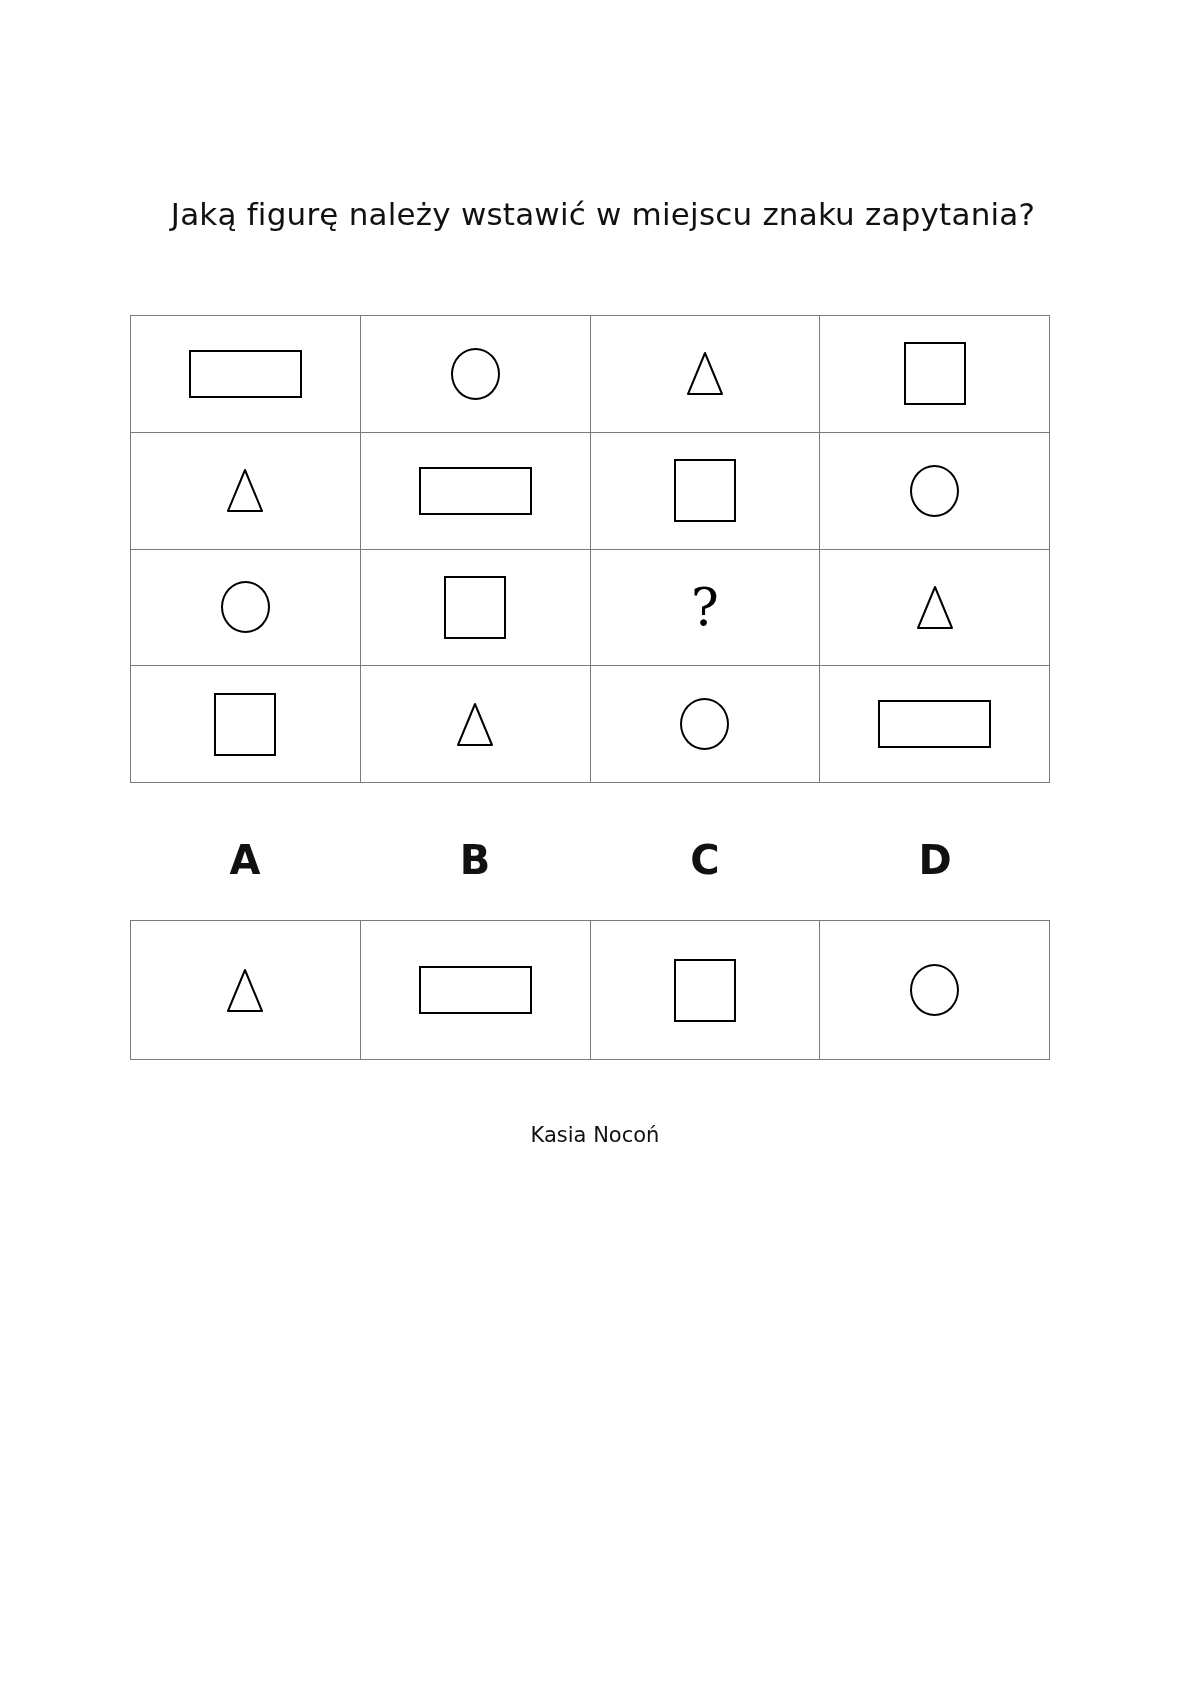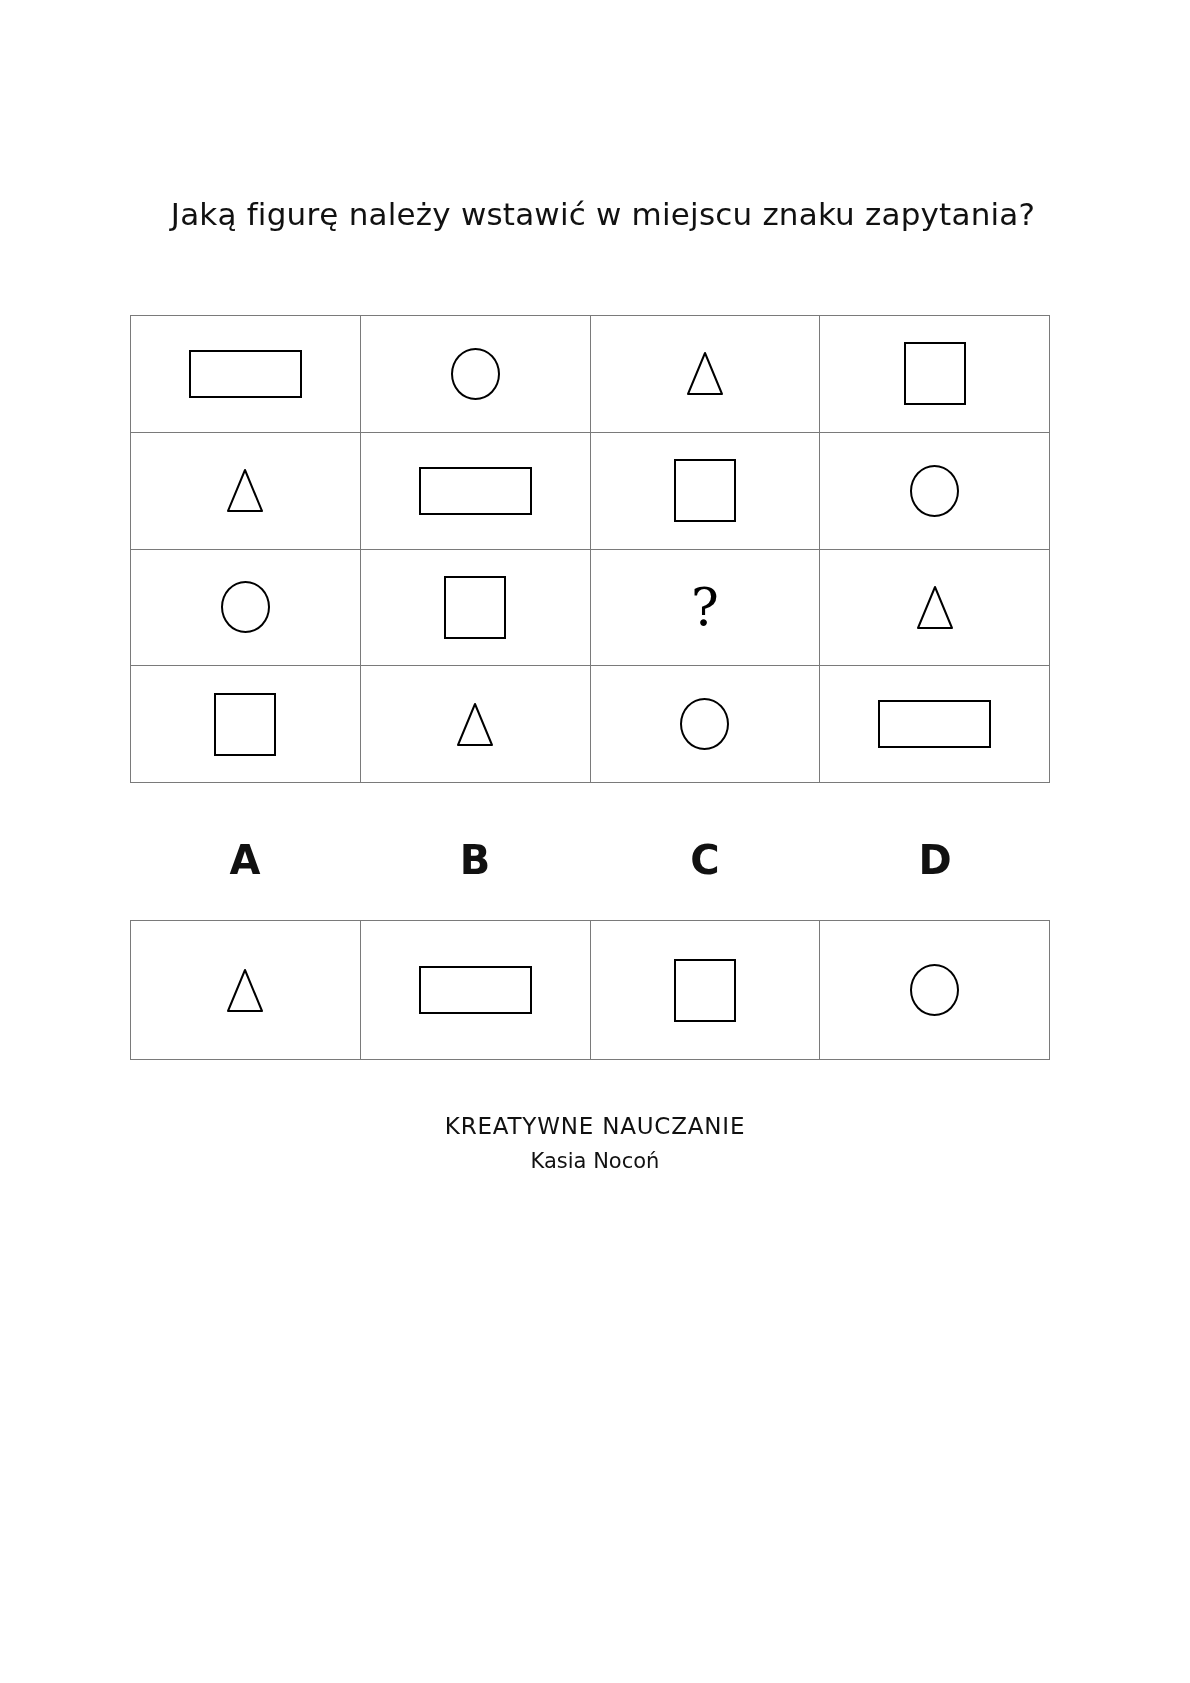--- a/index.html
+++ b/index.html
@@ -198,17 +198,16 @@
       </div>
       <div class="cell">
         <div class="shape square"></div>
       </div>
       <div class="cell">
         <div class="shape circle"></div>
       </div>
     </div>
 
   <div class="footer">
-    <div class="footer-brand">KREATYWNE NAUCZANIE</div>
     <div class="footer-author">Kasia Nocoń</div>
   </div>
 
 </div>
 
 </body></html>

